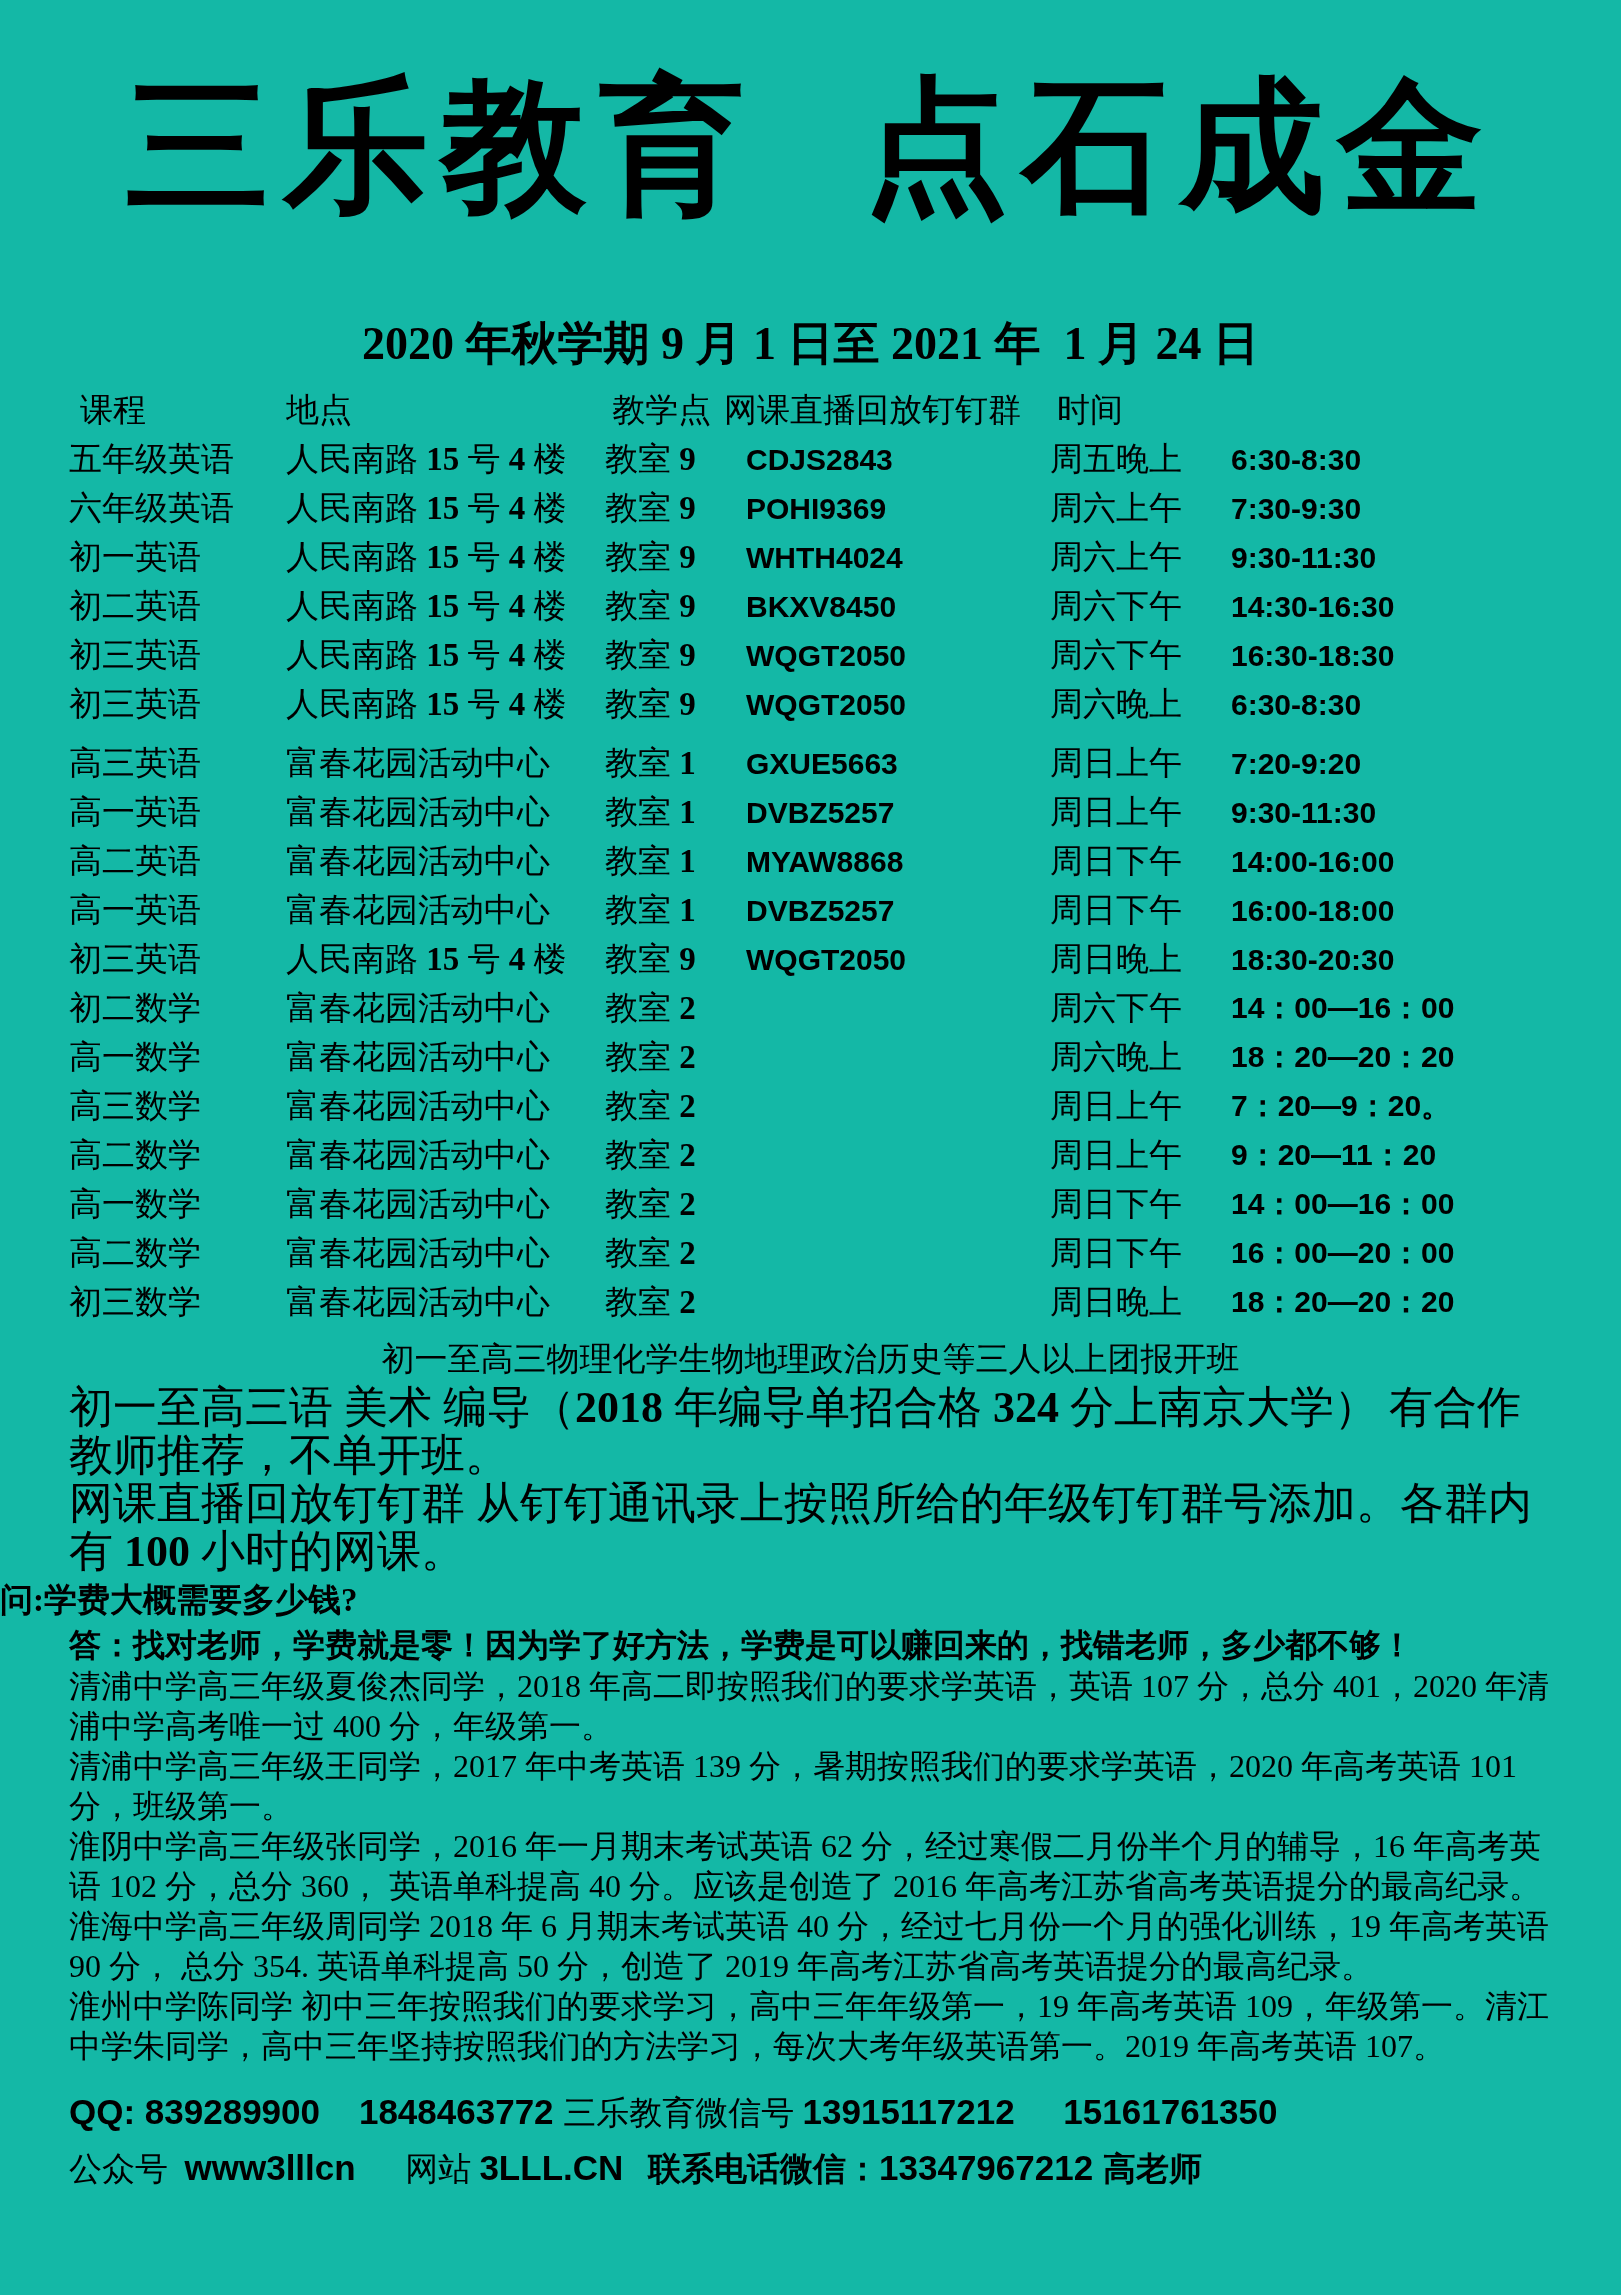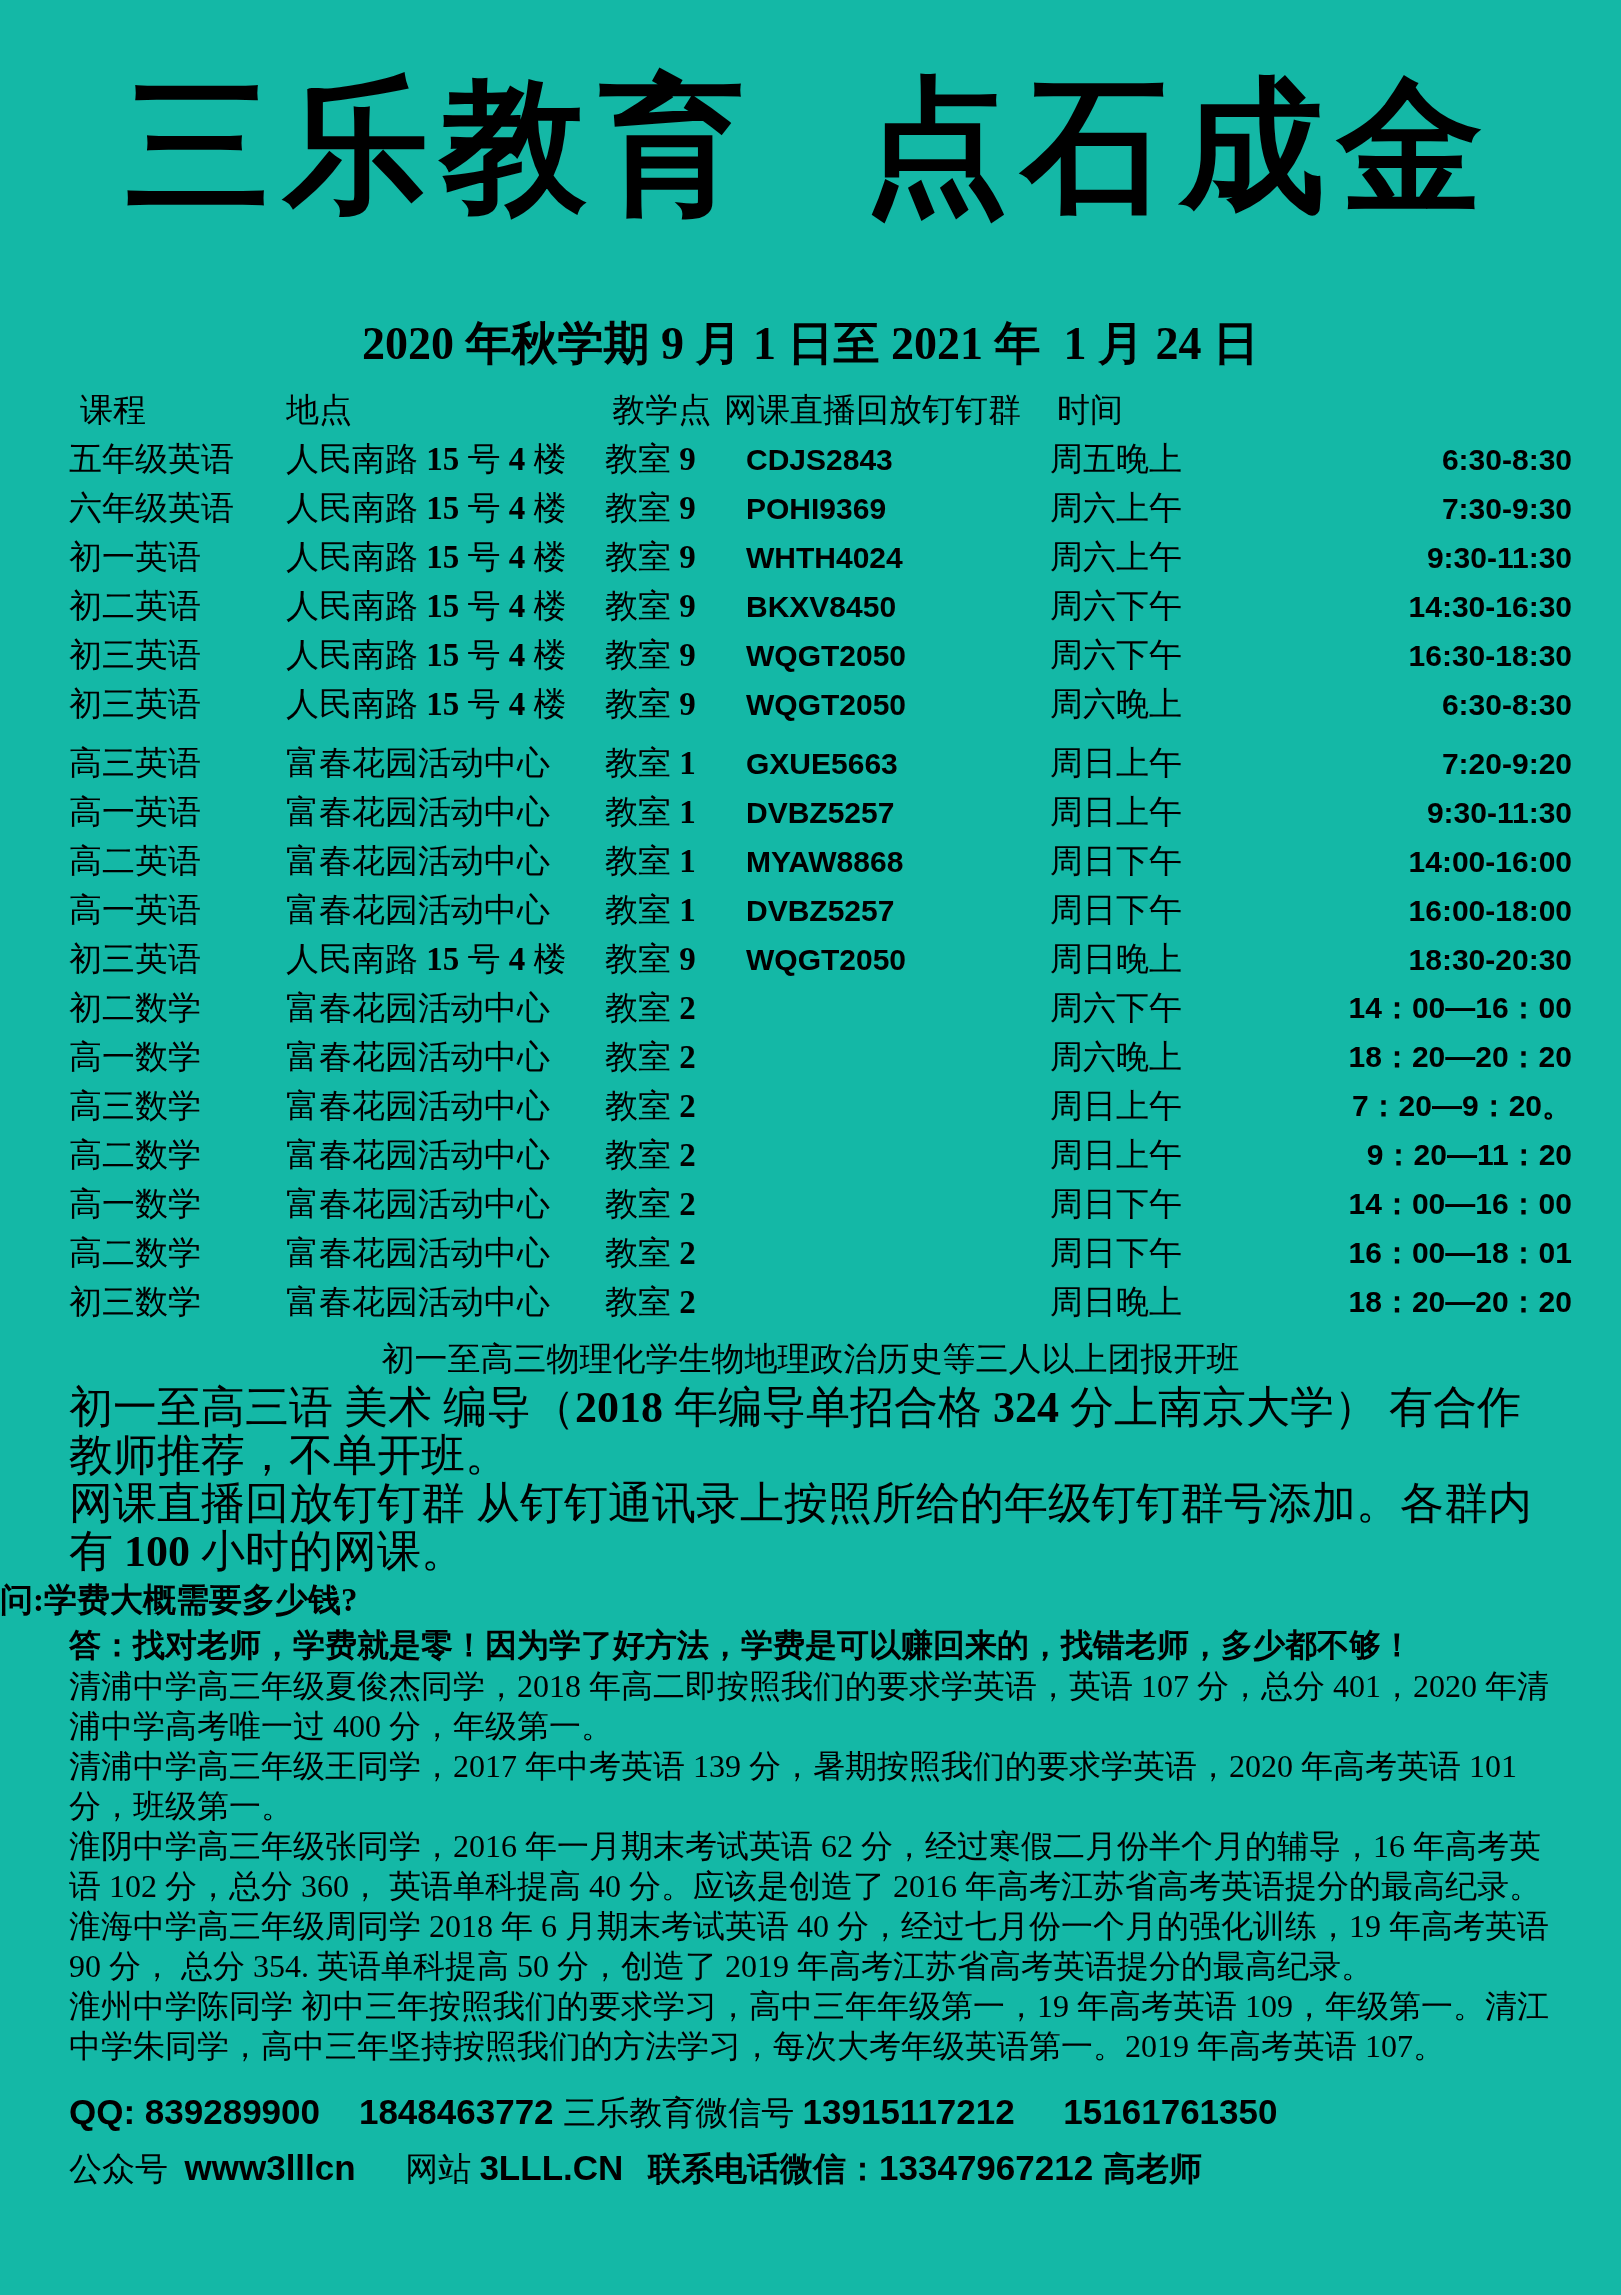--- a/index.html
+++ b/index.html
@@ -33,21 +33,21 @@
 
   .table { margin:19px 0 0 69px; }
   .trow { display:flex; align-items:center; height:49px; font-size:33px; }
   .trow.gap { margin-top:10px; }
   .cell { display:block; white-space:pre; }
   .c1 { width:217px; box-sizing:border-box; }
   .c2 { width:319px; }
   .c3 { width:141px; }
   .c4 { width:304px; }
   .c5 { width:181px; }
-  .c6 { width:341px; text-align:right; }
+  .c6 { width:341px; text-align:left; }
   .hrow .c1 { padding-left:11px; }
   .hrow .c3 { padding-left:7.2px; box-sizing:border-box; }
   .hrow .c4 { margin-left:-22px; }
   .hrow .c5 { padding-left:29px; box-sizing:border-box; }
   .hrow { font-size:33px; }
   .code, .time {
     font-family:"Liberation Sans", sans-serif;
     font-weight:bold;
     font-size:30px;
   }
@@ -229,21 +229,21 @@
       <span class="cell c5">周日下午</span>
       <span class="cell c6 time">14：00—16：00</span>
     </div>
 
     <div class="trow">
       <span class="cell c1">高二数学</span>
       <span class="cell c2">富春花园活动中心</span>
       <span class="cell c3">教室 <b>2</b></span>
       <span class="cell c4 code"></span>
       <span class="cell c5">周日下午</span>
-      <span class="cell c6 time">16：00—18：01</span>
+      <span class="cell c6 time">16：00—20：00</span>
     </div>
 
     <div class="trow">
       <span class="cell c1">初三数学</span>
       <span class="cell c2">富春花园活动中心</span>
       <span class="cell c3">教室 <b>2</b></span>
       <span class="cell c4 code"></span>
       <span class="cell c5">周日晚上</span>
       <span class="cell c6 time">18：20—20：20</span>
     </div>

